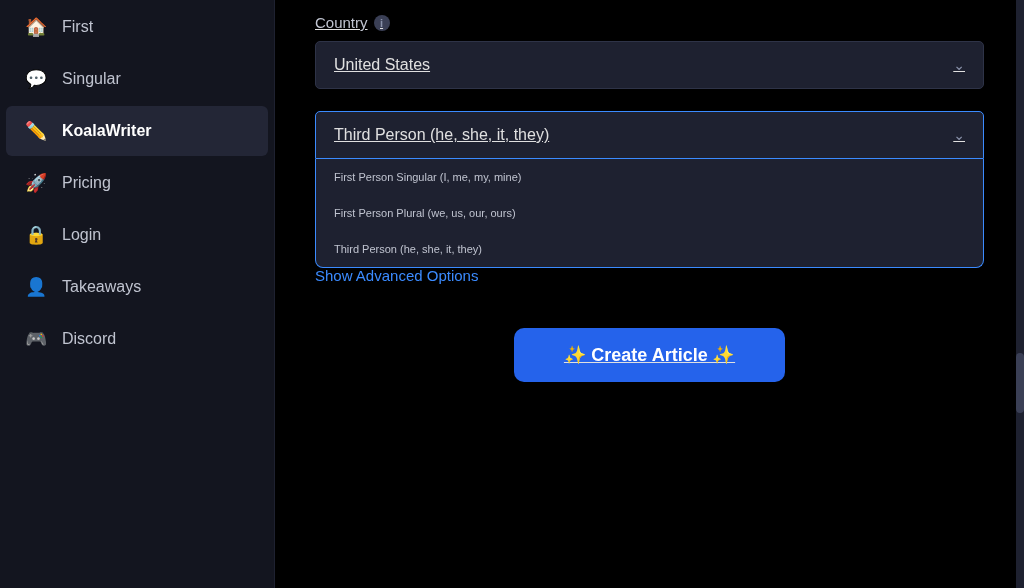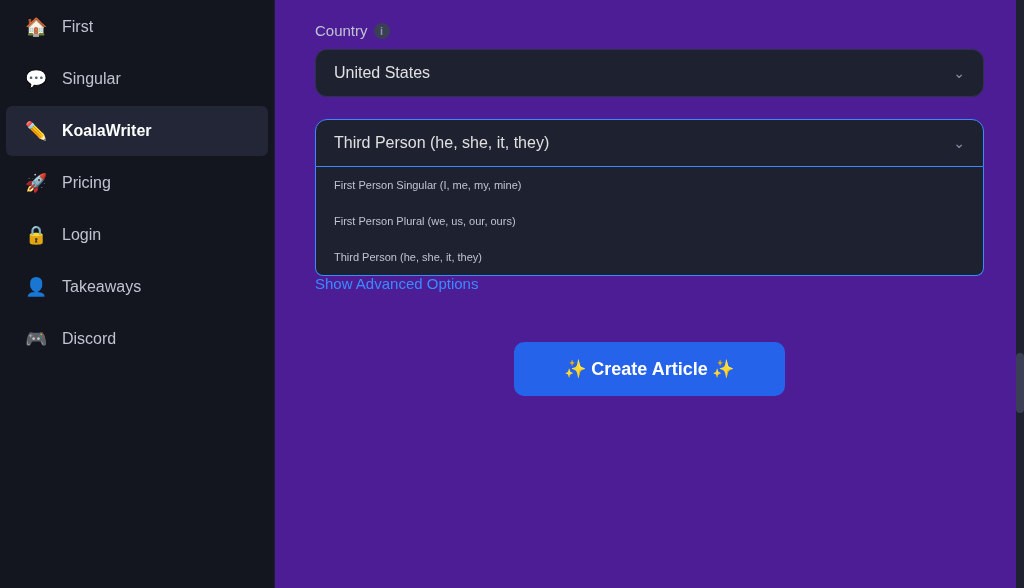--- a/index.html
+++ b/index.html
@@ -46,24 +46,25 @@
       display: flex;
       align-items: center;
       justify-content: center;
       font-size: 18px;
       flex-shrink: 0;
     }
 
     
     .main {
       flex: 1;
-      background: #4c1d95;
-      padding: 12px 40px 30px 40px;
+      background: #000000;
+      padding: 4px 40px 30px 40px;
       overflow-y: auto;
       position: relative;
+      text-decoration: underline;
     }
 
     
     .scrollbar-track {
       position: absolute;
       right: 0;
       top: 0;
       bottom: 0;
       width: 8px;
       background: #1e2130;
@@ -106,21 +107,21 @@
     }
 
     
     .select-wrapper {
       position: relative;
     }
     .select-box {
       width: 100%;
       background: #1e2130;
       border: 1.5px solid #2e3347;
-      border-radius: 12px;
+      border-radius: 5px;
       padding: 14px 18px;
       font-size: 16px;
       color: #e0e0e0;
       display: flex;
       align-items: center;
       justify-content: space-between;
       cursor: pointer;
     }
     .select-box.open {
       border-color: #3b8bff;
@@ -206,21 +207,21 @@
       color: #fff;
       border: none;
       border-radius: 10px;
       padding: 16px 50px;
       font-size: 18px;
       font-weight: 600;
       cursor: pointer;
       display: flex;
       align-items: center;
       gap: 8px;
-      margin: 14px auto;
+      margin: 8px auto;
     }
 
     
     .country-section {
       margin-top: 10px;
       margin-bottom: 22px;
     }
   </style>
 </head>
 <body>

